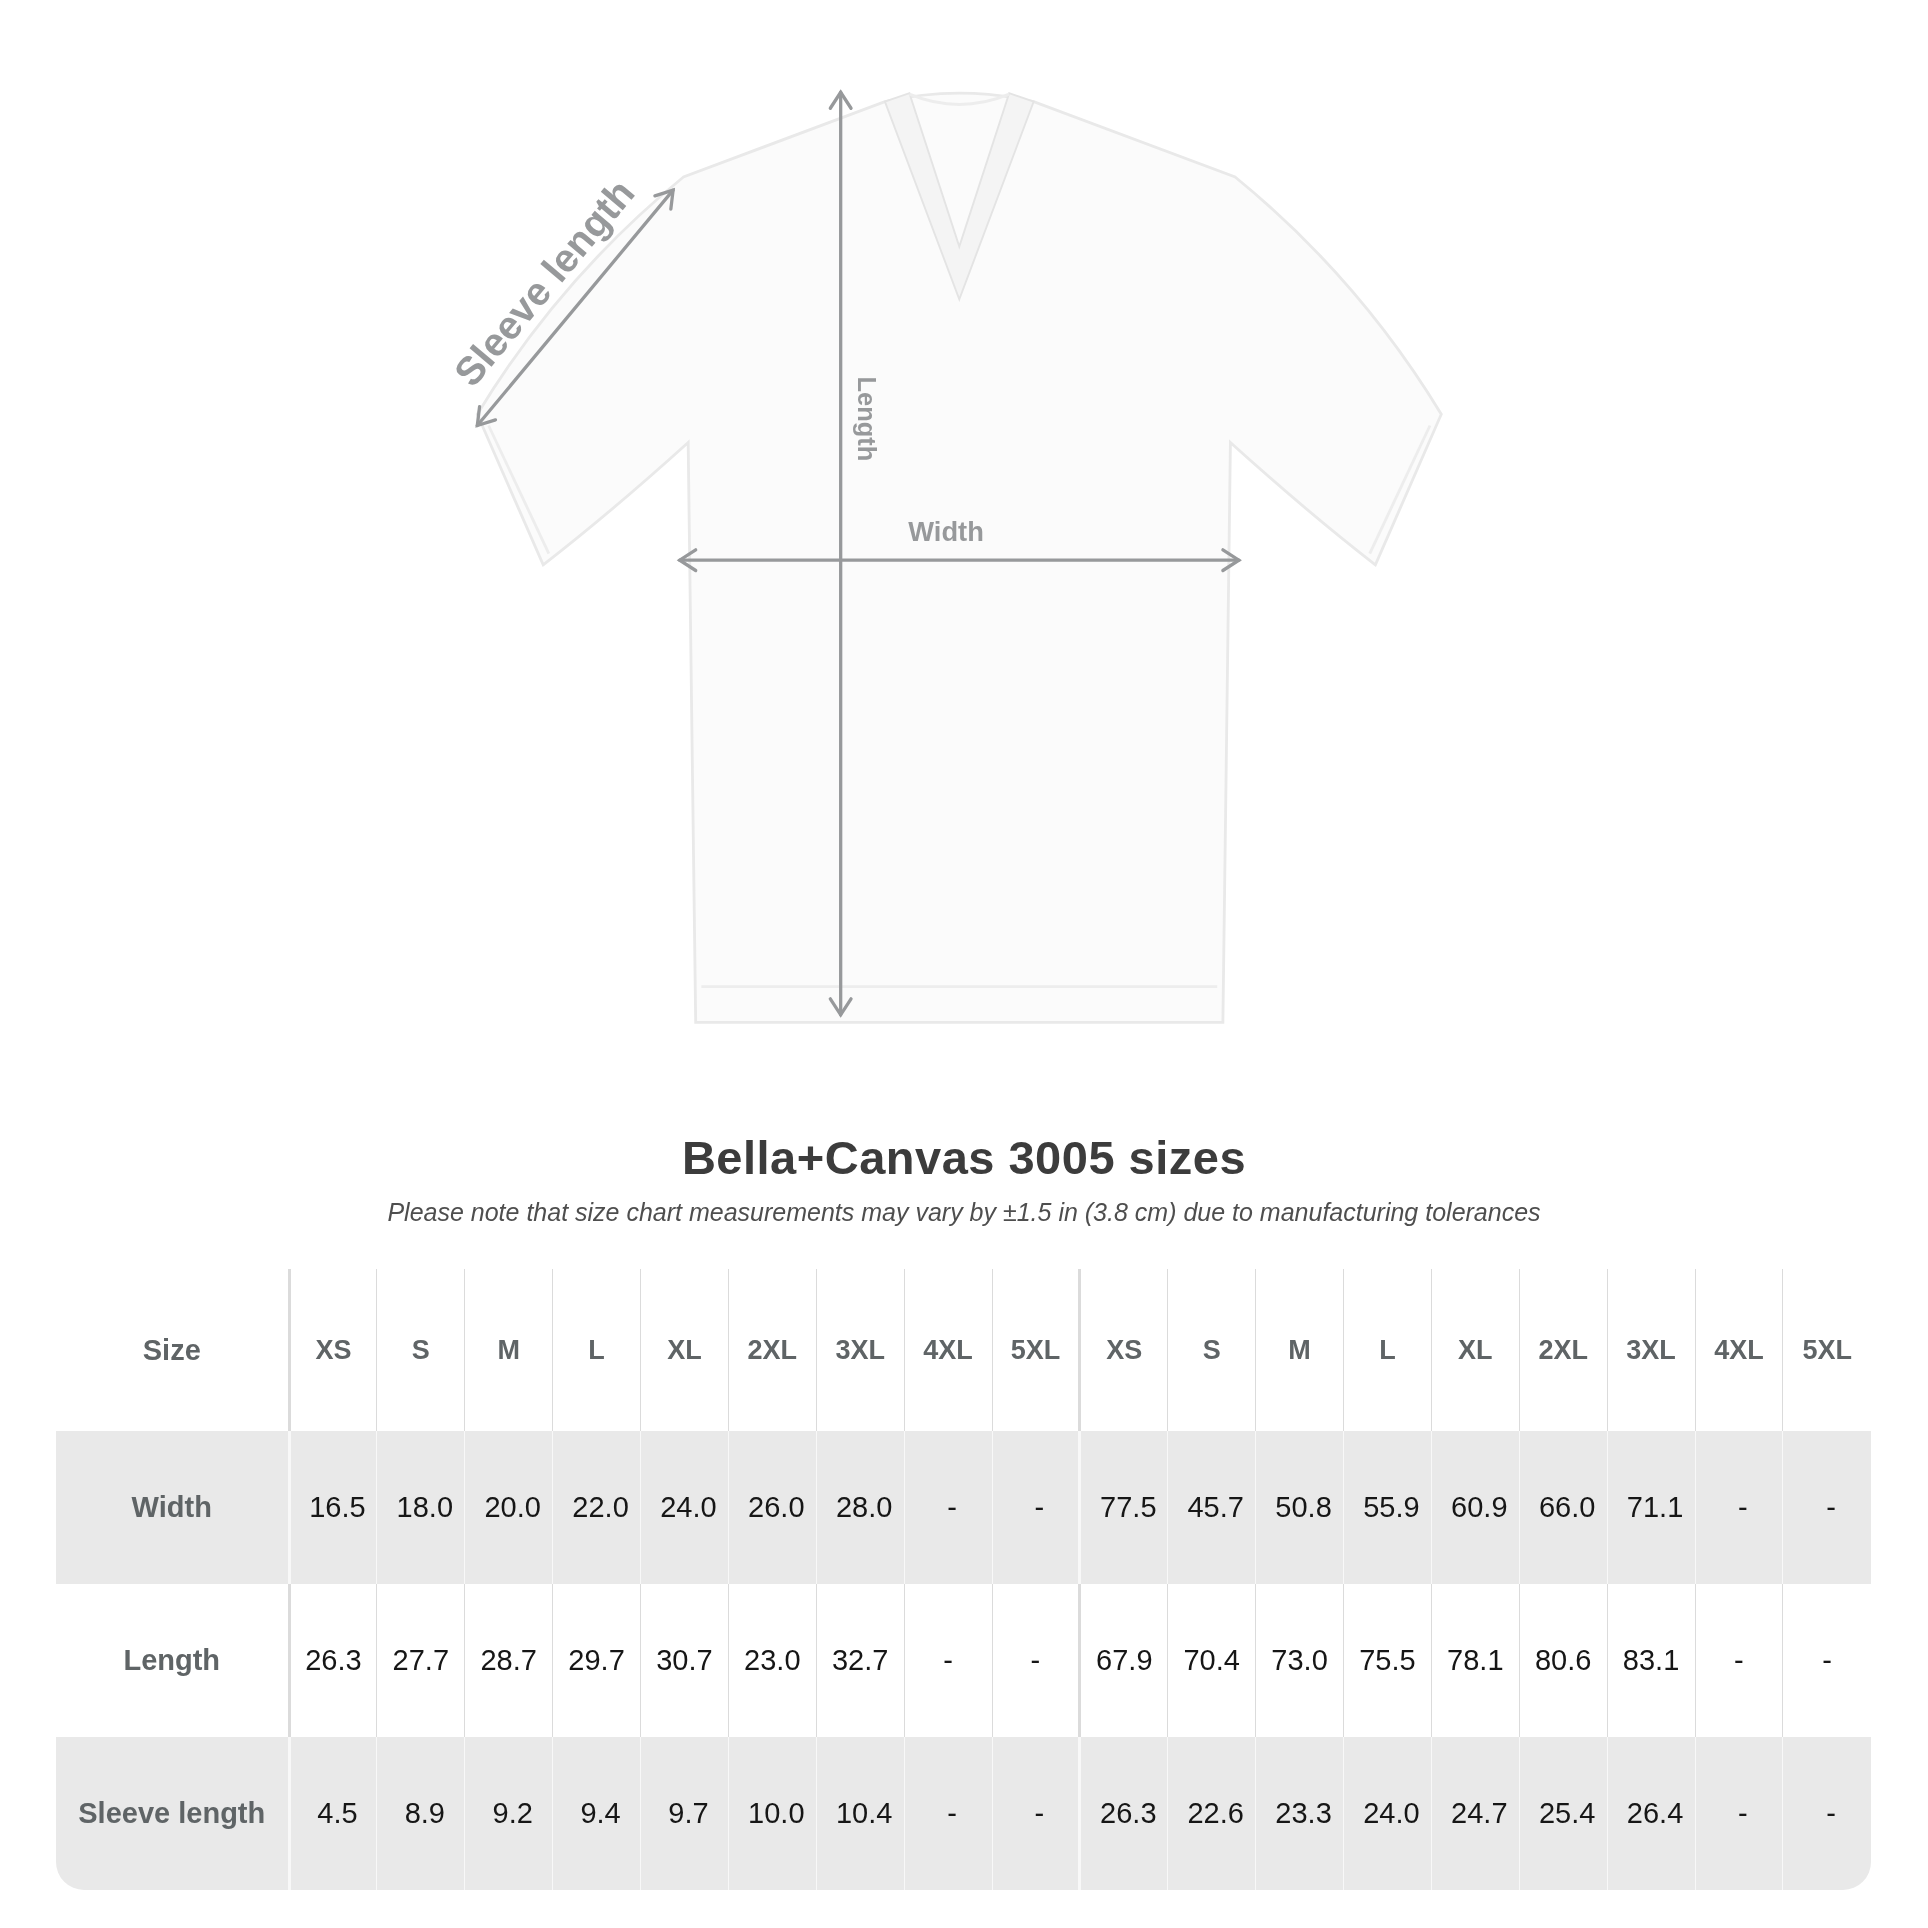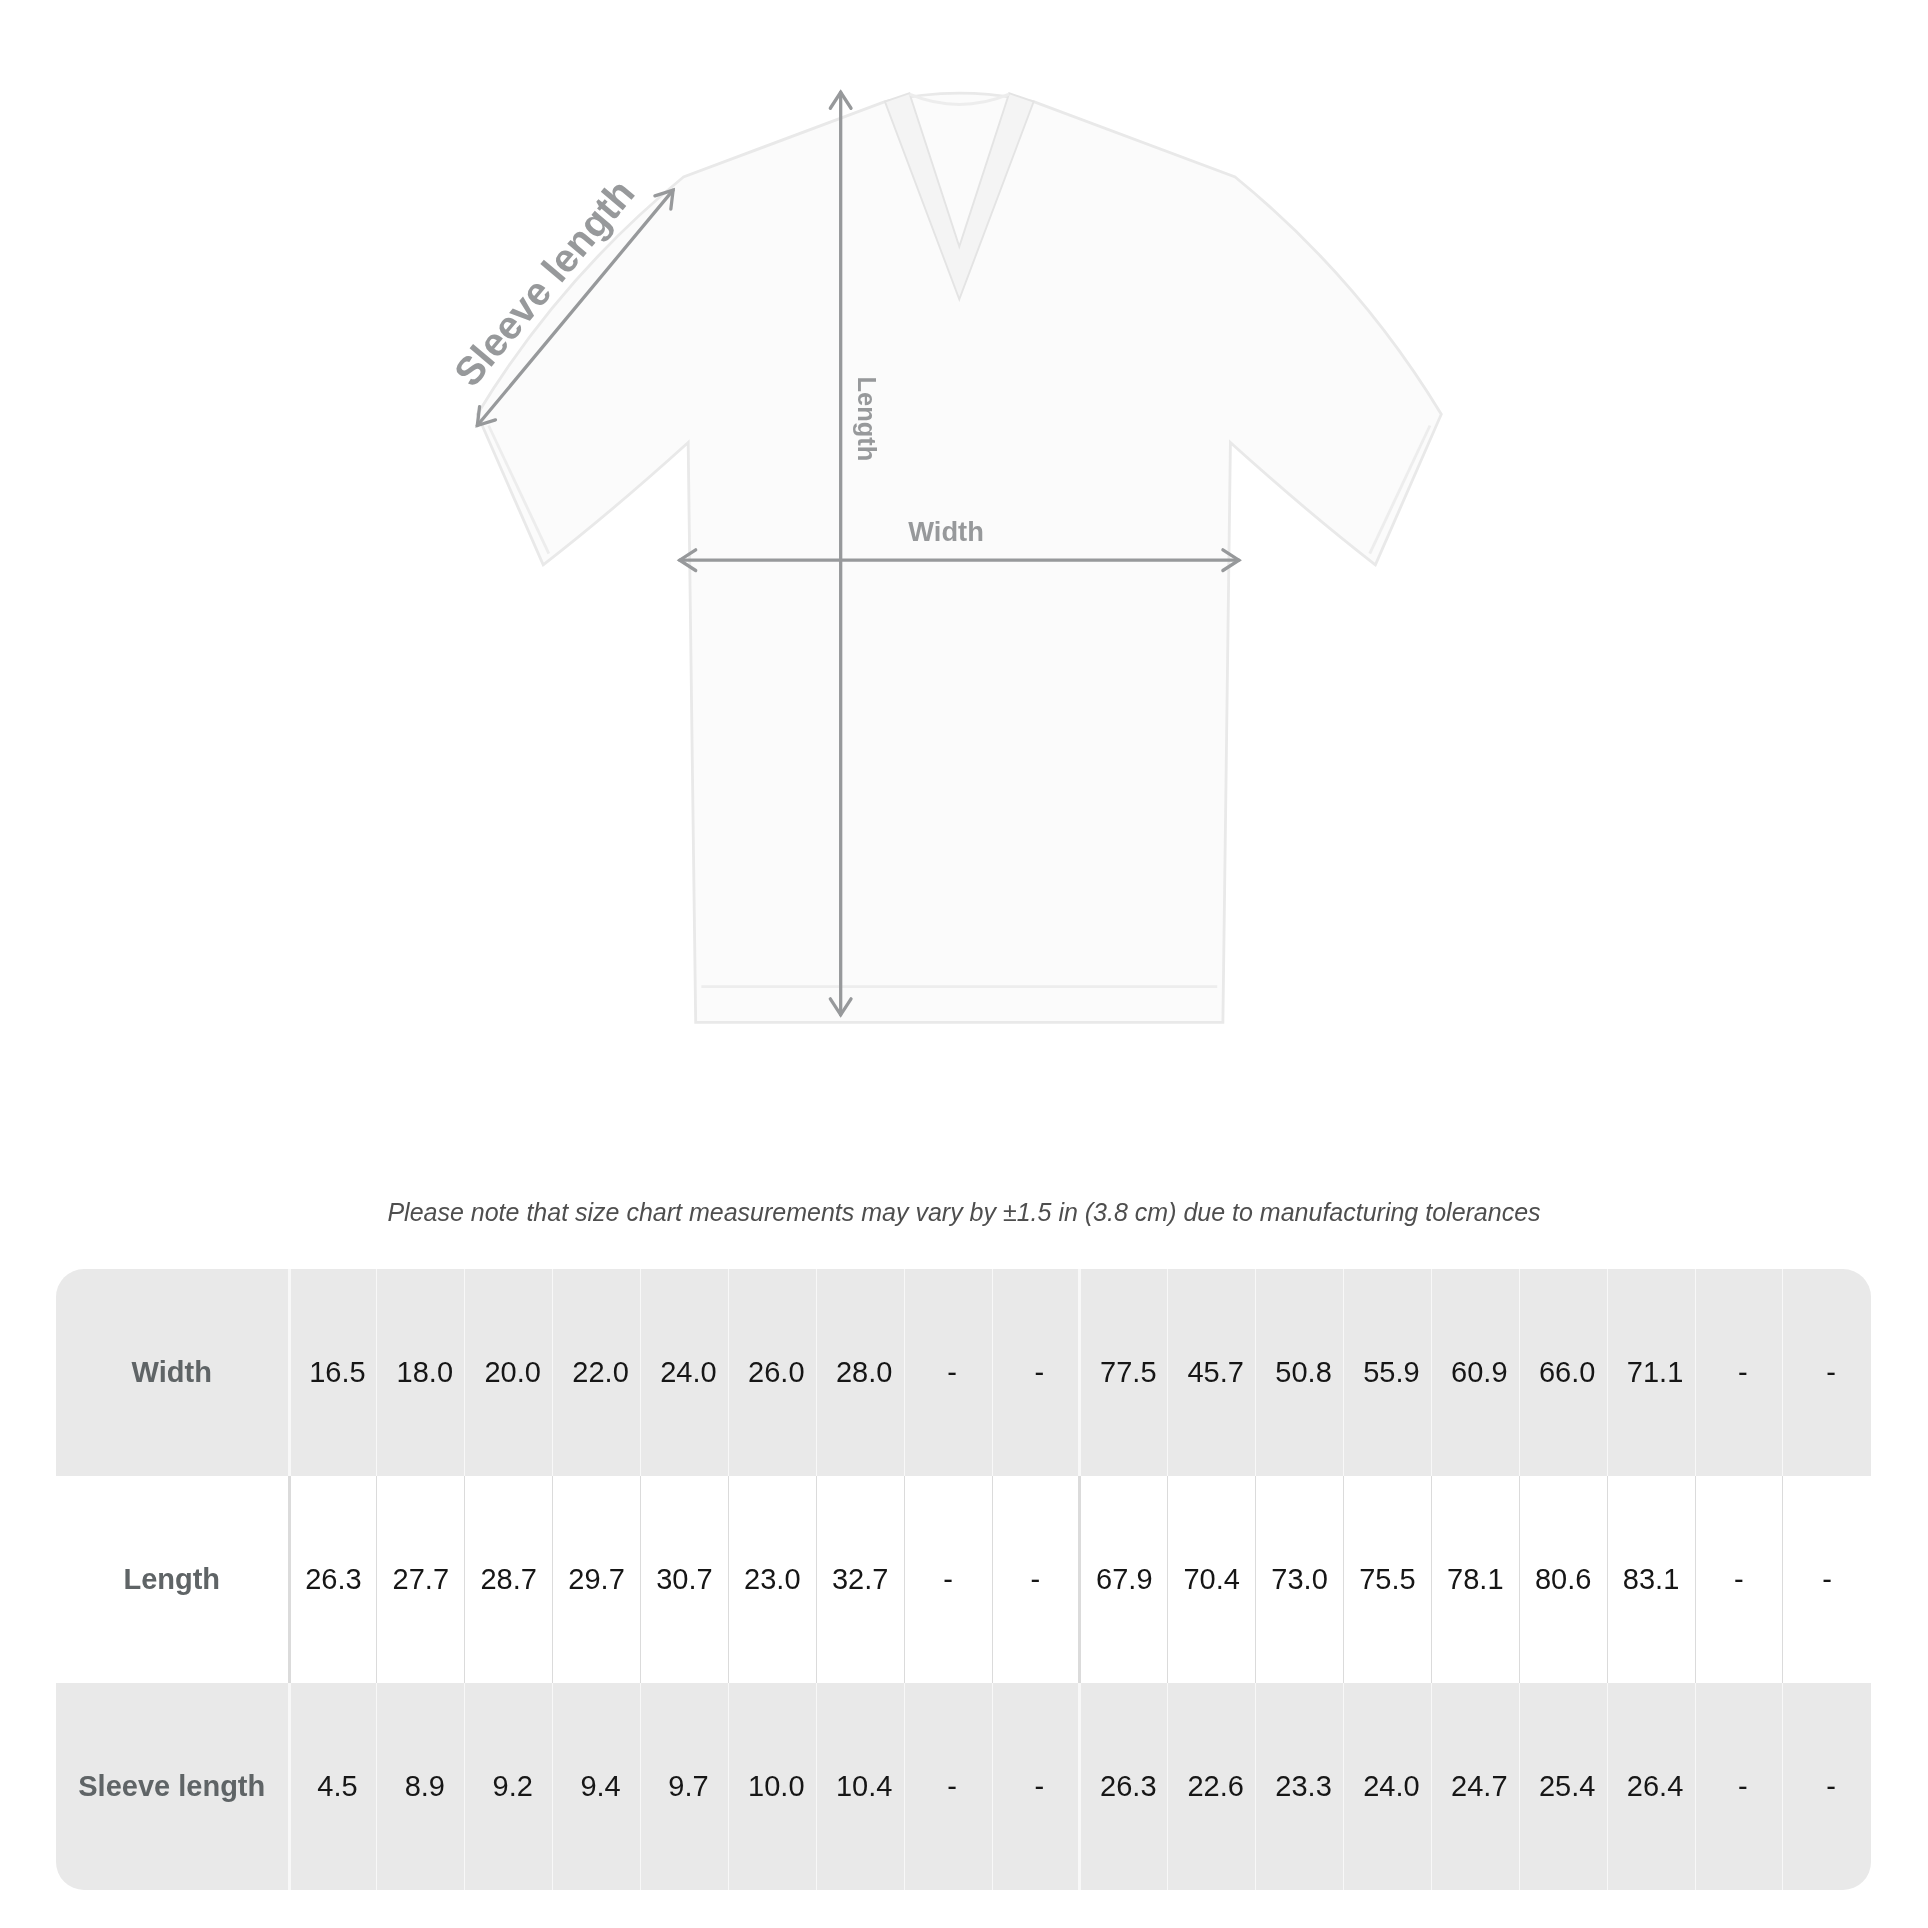--- a/index.html
+++ b/index.html
@@ -85,20 +85,21 @@
       <line class="annot-line" x1="893" y1="98" x2="893" y2="1078" marker-start="url(#ah)" marker-end="url(#ah)"></line>
       <line class="annot-line" x1="722" y1="595" x2="1316" y2="595" marker-start="url(#ah)" marker-end="url(#ah)"></line>
       <line class="annot-line" x1="715" y1="202" x2="507" y2="452" marker-start="url(#ah)" marker-end="url(#ah)"></line>
 
       <text class="annot-text" transform="translate(578,300) rotate(-50)" text-anchor="middle" dy="0.35em" font-size="42">Sleeve length</text>
       <text class="annot-text" transform="translate(921,445) rotate(90)" text-anchor="middle" dy="0.35em" font-size="27">Length</text>
       <text class="annot-text" x="1005" y="575" text-anchor="middle" font-size="29">Width</text>
     </g>
   </svg>
 
+  <div class="page-title">Bella+Canvas 3005 sizes</div>
   <div class="page-subtitle">Please note that size chart measurements may vary by ±1.5 in (3.8 cm) due to manufacturing tolerances</div>
 
   <div class="table-wrap">
     <table class="size-table">
       <colgroup>
         <col class="label-col">
         <col>
           <col>
           <col>
           <col>
@@ -113,20 +114,41 @@
           <col>
           <col>
           <col>
           <col>
           <col>
           <col>
       </colgroup>
 
       <tbody>
 
+      <tr class="header-row r-white">
+        <th class="label-cell">Size</th>
+        <th class="size-h bl major">XS</th>
+        <th class="size-h bl">S</th>
+        <th class="size-h bl">M</th>
+        <th class="size-h bl">L</th>
+        <th class="size-h bl">XL</th>
+        <th class="size-h bl">2XL</th>
+        <th class="size-h bl">3XL</th>
+        <th class="size-h bl">4XL</th>
+        <th class="size-h bl">5XL</th>
+        <th class="size-h bl major">XS</th>
+        <th class="size-h bl">S</th>
+        <th class="size-h bl">M</th>
+        <th class="size-h bl">L</th>
+        <th class="size-h bl">XL</th>
+        <th class="size-h bl">2XL</th>
+        <th class="size-h bl">3XL</th>
+        <th class="size-h bl">4XL</th>
+        <th class="size-h bl">5XL</th>
+      </tr>
 
       <tr class="data-row r-gray">
         <td class="label-cell">Width</td>
         <td class="val bl major">16.5</td>
         <td class="val bl">18.0</td>
         <td class="val bl">20.0</td>
         <td class="val bl">22.0</td>
         <td class="val bl">24.0</td>
         <td class="val bl">26.0</td>
         <td class="val bl">28.0</td>

